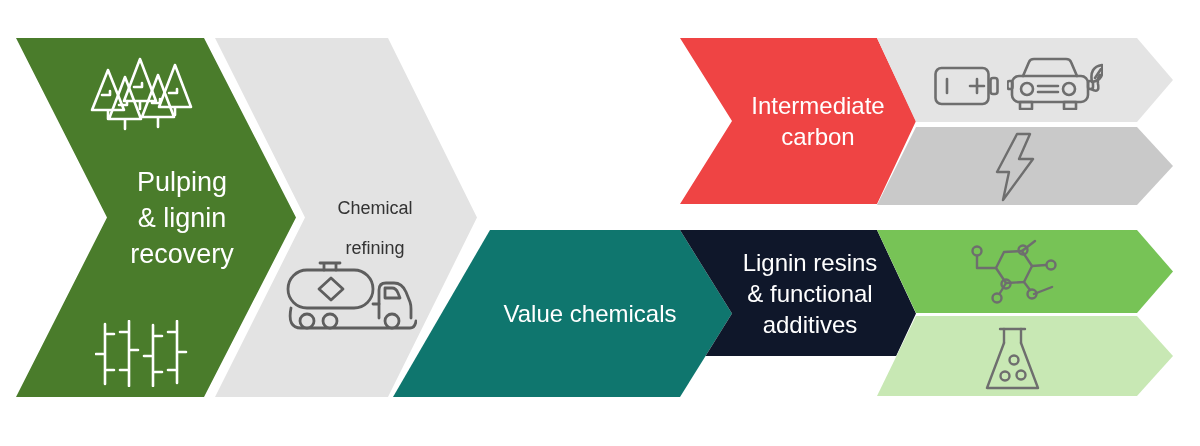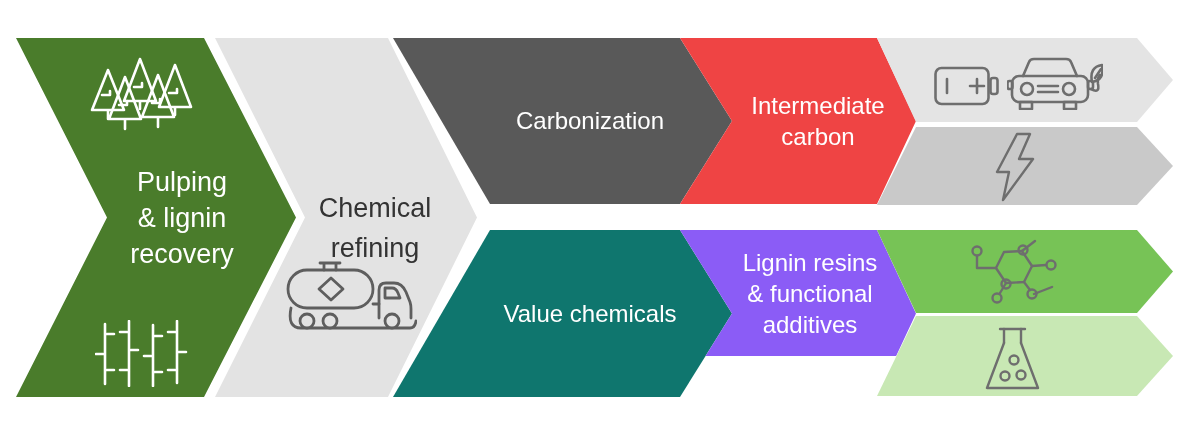--- a/index.html
+++ b/index.html
@@ -10,21 +10,21 @@
          text-align:center;white-space:pre-line;color:#ffffff;}
   .icon{position:absolute;}
 
   
   .stage1{left:16px;top:38px;width:280px;height:359px;background:#4A7C2B;
           clip-path:polygon(0 0,188px 0,280px 179.5px,188px 359px,0 359px,91px 179.5px);}
   .stage1 .label{padding-left:52px;font-size:27px;line-height:36px;}
 
   .stage2{left:215px;top:38px;width:262px;height:359px;background:#E3E3E3;
           clip-path:polygon(0 0,173px 0,262px 179.5px,173px 359px,0 359px,90px 179.5px);}
-  .stage2 .label{padding-left:58px;padding-top:3px;font-size:27px;line-height:40px;color:#333333;
+  .stage2 .label{padding-left:58px;padding-top:3px;font-size:18px;line-height:40px;color:#333333;
                  align-items:flex-start;padding-top:150px;}
 
   
   .carbonization{left:393px;top:38px;width:339px;height:166px;background:#595959;
           clip-path:polygon(0 0,287px 0,339px 83px,287px 166px,97px 166px);}
   .carbonization .label{padding-left:55px;font-size:24px;}
 
   .intermediate{left:680px;top:38px;width:236px;height:166px;background:#ef4444;
           clip-path:polygon(0 0,197px 0,236px 83px,197px 166px,0 166px,52px 83px);}
   .intermediate .label{padding-left:40px;font-size:24px;line-height:31px;}
@@ -32,21 +32,21 @@
   .band-battery{left:877px;top:38px;width:296px;height:84px;background:#E4E4E4;
           clip-path:polygon(0 0,260px 0,296px 42px,260px 84px,39px 84px);}
   .band-bolt{left:877px;top:127px;width:296px;height:78px;background:#C9C9C9;
           clip-path:polygon(39px 0,260px 0,296px 39px,260px 78px,0 78px);}
 
   
   .value{left:393px;top:230px;width:339px;height:167px;background:#0f766e;
           clip-path:polygon(97px 0,287px 0,339px 83.5px,287px 167px,0 167px);}
   .value .label{padding-left:55px;font-size:24px;}
 
-  .lignin{left:680px;top:230px;width:236px;height:126px;background:#8b5cf6;
+  .lignin{left:680px;top:230px;width:236px;height:126px;background:#0f172a;
           clip-path:polygon(0 0,197px 0,236px 83.5px,197px 167px,0 167px,52px 83.5px);}
   .lignin .label{padding-left:24px;font-size:24px;line-height:31px;}
 
   .band-molecule{left:877px;top:230px;width:296px;height:83px;background:#77C356;
           clip-path:polygon(0 0,260px 0,296px 41.5px,260px 83px,39px 83px);}
   .band-flask{left:877px;top:316px;width:296px;height:80px;background:#C8E8B4;
           clip-path:polygon(39px 0,260px 0,296px 40px,260px 80px,0 80px);}
 
   svg{display:block;}
 </style>
@@ -84,23 +84,20 @@
       <path d="M46 18 L58 29 L46 40 L34 29 Z"></path>
       <path d="M88 44 H94"></path>
       <path d="M94 58 V30 Q94 23 101 23 H109 Q117 23 121 32 L125 42 Q126 45 126 49 V58"></path>
       <path d="M100 28 H107 Q111 28 113 33 L115 38 H100 Z"></path>
       <circle cx="22" cy="61" r="7" fill="#E3E3E3"></circle>
       <circle cx="45" cy="61" r="7" fill="#E3E3E3"></circle>
       <circle cx="107" cy="61" r="7" fill="#E3E3E3"></circle>
     </svg>
   </div>
 
-  <div class="shape carbonization">
-    <div class="label">Carbonization</div>
-  </div>
 
   <div class="shape intermediate">
     <div class="label">Intermediate
 carbon</div>
   </div>
 
   <div class="shape band-battery">
     <svg class="icon" style="left:57px;top:27px" width="65" height="42" viewBox="0 0 65 42" fill="none" stroke="#6E6E6E" stroke-width="2.6" stroke-linejoin="round" stroke-linecap="round">
       <rect x="1.5" y="3" width="53" height="36" rx="6"></rect>
       <rect x="56.5" y="13" width="7" height="16" rx="2.5"></rect>

